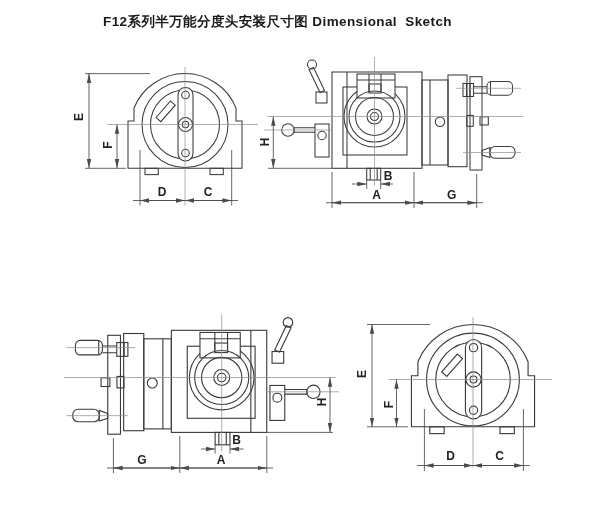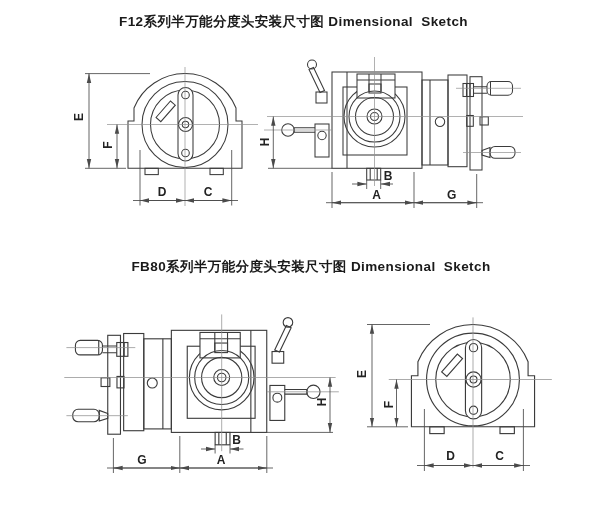--- a/index.html
+++ b/index.html
@@ -1,39 +1,38 @@
 <!DOCTYPE html>
 <html><head>
 <meta charset="utf-8">
 <style>
   html,body{margin:0;padding:0;background:#e8e8e8;}
   #screen{position:relative;width:610px;height:519px;background:#ffffff;overflow:hidden;
           font-family:"Liberation Sans","DejaVu Sans",sans-serif;}
   #sketch{position:absolute;left:0;top:0;}
   .title{position:absolute;text-align:center;font-weight:bold;font-size:13.5px;
-         color:#1a1a1a;letter-spacing:0.4px;white-space:pre;margin-left:16px;}
+         color:#1a1a1a;letter-spacing:0.4px;white-space:pre;}
   
   .obj path,.obj rect,.obj circle,.obj polygon{fill:none;stroke:#3b3b3b;stroke-width:1.05;}
   .obj .wfill{fill:#ffffff;}
   .obj .cl{stroke:#8f8f8f;stroke-width:0.7;}
   
   .dimgrp path,.dimgrp line{fill:none;stroke:#4a4a4a;stroke-width:0.85;}
   .dimgrp .carrier{marker-start:url(#arr);marker-end:url(#arr);}
   .dimgrp .arrline{marker-end:url(#arr);}
   .dimlabel{font-family:"Liberation Sans","DejaVu Sans",sans-serif;
             font-size:12px;font-weight:bold;fill:#222;text-anchor:middle;}
 </style>
 </head>
 <body>
 
 <div id="screen">
 
   <div class="title" style="top:13px;left:0;width:555px;">F12系列半万能分度头安装尺寸图 Dimensional  Sketch</div>
 
-  <div class="title" style="top:258px;left:0;width:590px;">FB80系列半万能分度头安装尺寸图 Dimensional  Sketch</div>
 
   <svg id="sketch" width="610" height="519" viewBox="0 0 610 519">
 
     <defs>
       <marker id="arr" viewBox="0 0 10 6" refX="9.3" refY="3" markerWidth="10" markerHeight="6" orient="auto-start-reverse" markerUnits="userSpaceOnUse">
         <path d="M0,0.8 L9.3,3 L0,5.2 Z" fill="#4a4a4a" stroke="none"></path>
       </marker>
 
       <g id="gFront" class="obj">
         <path d="M128,168.3 V121 H134 V108 A55,55 0 0 1 236,108 V121 H242 V168.3 Z"></path>

